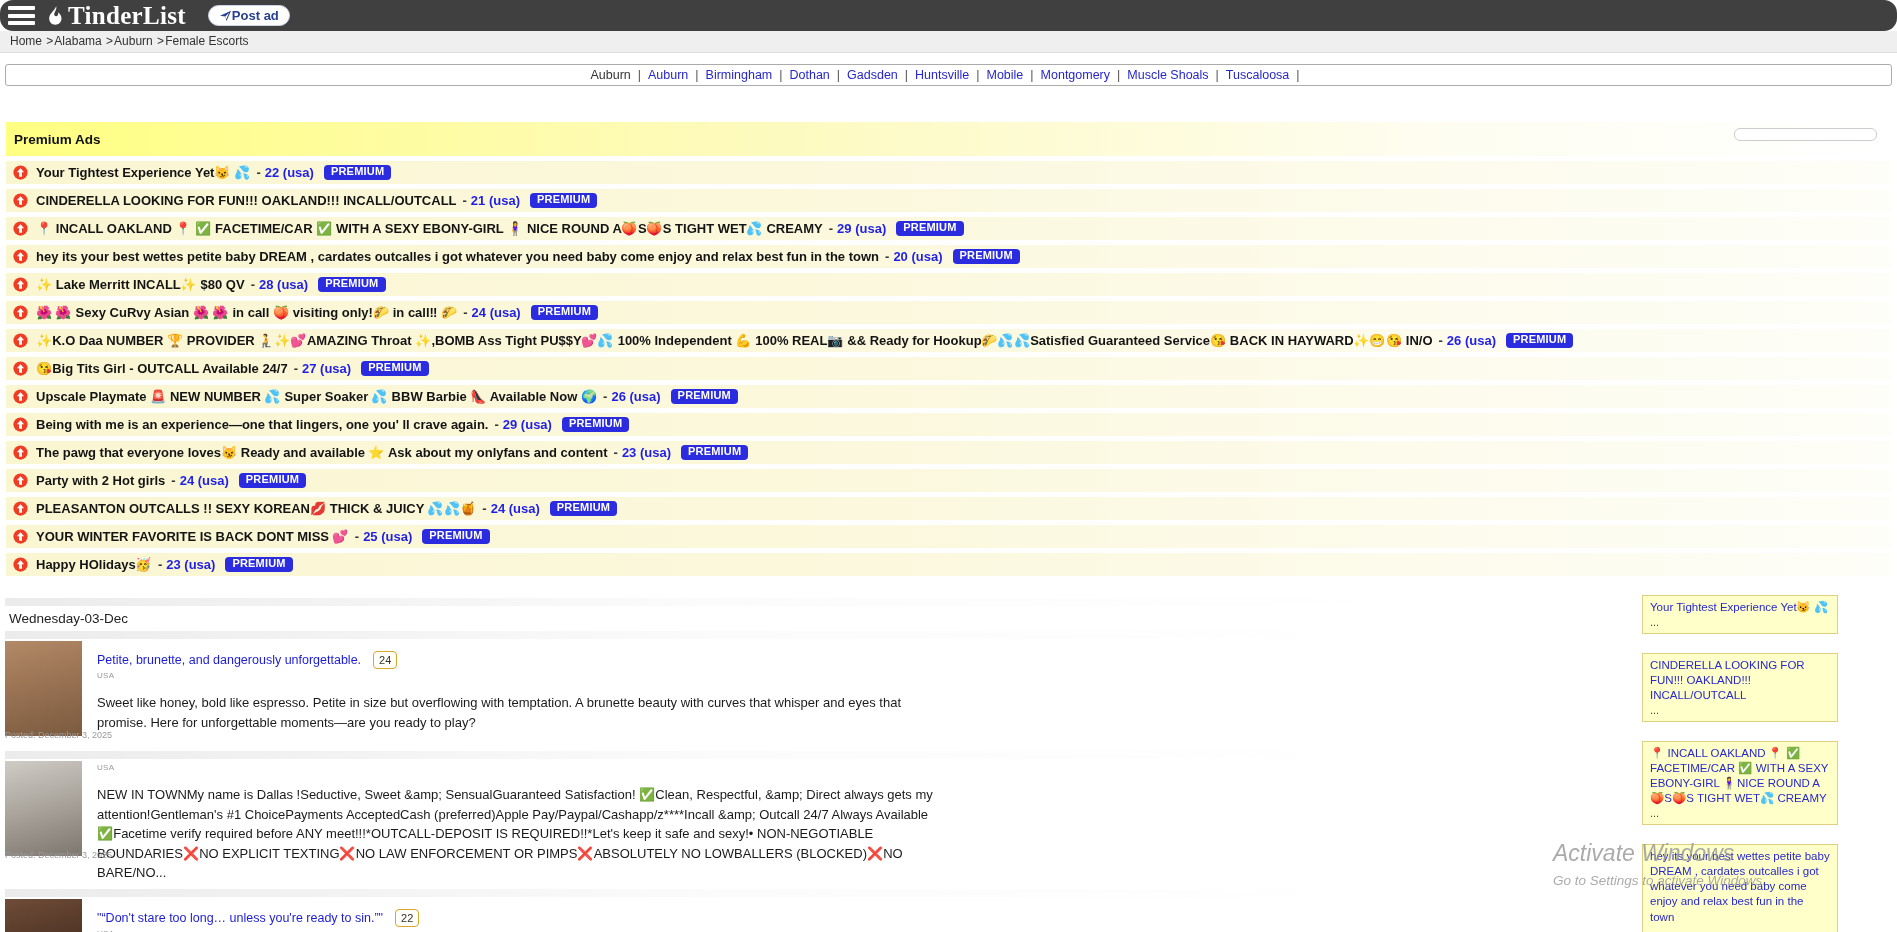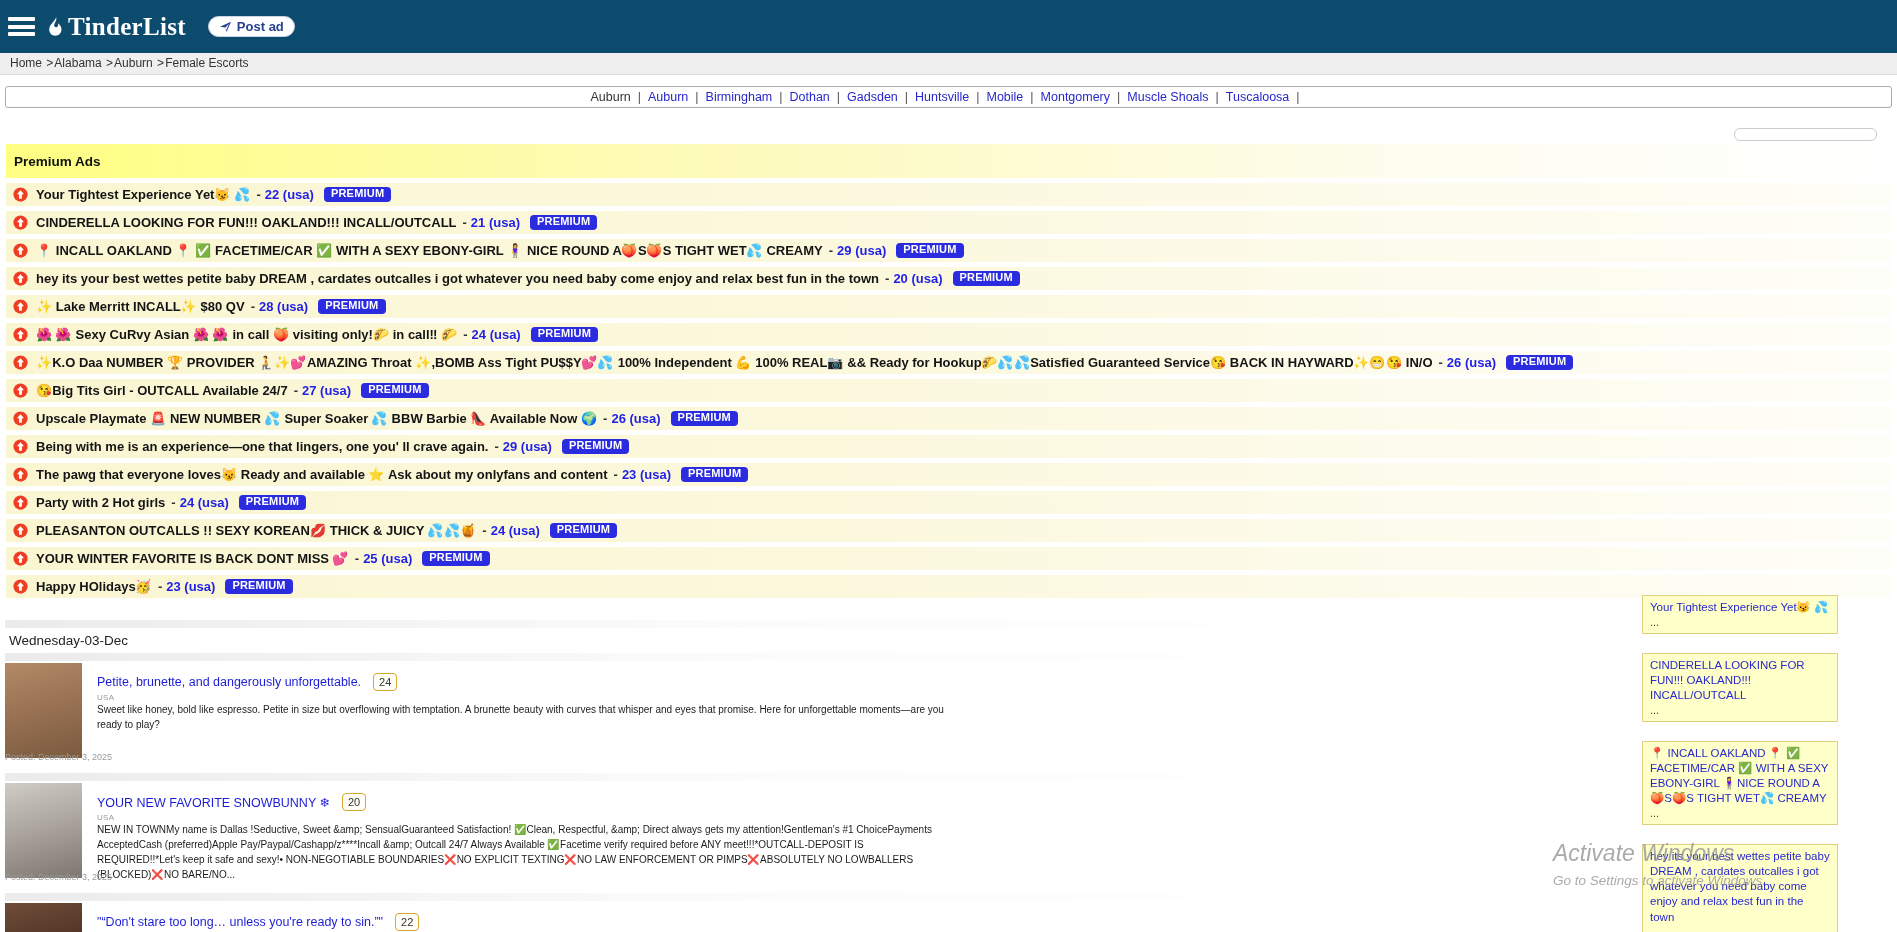--- a/index.html
+++ b/index.html
@@ -1,27 +1,27 @@
 <!DOCTYPE html>
 <html><head>
 <meta charset="utf-8">
 <style>
   html,body{margin:0;padding:0;}
   body{position:relative;width:1897px;height:932px;overflow:hidden;background:#fff;
        font-family:"Liberation Sans",sans-serif;}
   a{text-decoration:none;cursor:pointer;}
 
   
-  .topbar{height:31px;background:#0c4a6e;display:flex;align-items:center;gap:10px;padding:11px 8px;}
+  .topbar{height:31px;background:#404040;display:flex;align-items:center;gap:10px;padding:0 8px;border-radius:13px;}
   .burger{width:27px;height:19px;display:flex;flex-direction:column;justify-content:space-between;cursor:pointer;flex:none;}
   .burger span{height:4px;background:#fff;border-radius:1px;}
   .logo{display:flex;align-items:center;gap:1px;color:#fff;font-family:"Liberation Serif",serif;
         font-size:25px;font-weight:bold;letter-spacing:.3px;cursor:pointer;}
   .logo svg{width:21px;height:21px;margin-right:1px;}
-  .postad{display:flex;align-items:center;gap:5px;background:#fff;color:#27418f;font-weight:bold;
+  .postad{display:flex;align-items:center;background:#fff;color:#27418f;font-weight:bold;
           font-size:13px;border:1px solid #cdd4e8;border-radius:11px;padding:2px 10px;cursor:pointer;margin-left:12px;}
   .postad svg{width:13px;height:13px;}
 
   
   .crumbs{height:21px;line-height:21px;background:#efefef;border-bottom:1px solid #dcdcdc;
           font-size:12px;color:#333;padding-left:10px;}
   .crumbs a{color:#333;}
   .crumbs .csep{margin:0 1px;color:#333;}
 
   
@@ -55,21 +55,21 @@
   .thumb{position:absolute;left:0;top:2px;width:77px;height:95px;cursor:pointer;}
   .t1{background:linear-gradient(165deg,#b28a67 0%,#9a7354 45%,#7b5a3e 100%);}
   .t2{background:linear-gradient(165deg,#cfccc6 0%,#a8a29a 50%,#7c766e 100%);}
   .t3{background:linear-gradient(165deg,#6e4c38 0%,#503425 50%,#2e1d13 100%);}
   .posted{position:absolute;left:0;top:91px;font-size:9px;color:#9a9a9a;white-space:nowrap;}
   .lt-row{padding-top:10px;display:flex;align-items:center;gap:12px;}
   .lt{font-size:12.5px;color:#1c1cd8;}
   .agebox{border:1px solid #d8a72c;border-radius:4px;padding:0 5px;font-size:11px;color:#333;
           background:#fffef8;height:16px;line-height:16px;cursor:default;}
   .usa{font-size:8px;color:#999;margin-top:2px;letter-spacing:.3px;}
-  .desc{font-size:10px;color:#1b1b1b;max-width:848px;line-height:1.5;}
+  .desc{margin-top:13px;font-size:13px;color:#1b1b1b;max-width:848px;line-height:1.5;}
   .phone{font-size:11.5px;color:#1b1b1b;margin-top:2px;}
 
   
   .sidebar{position:absolute;left:1642px;top:595px;width:196px;display:flex;flex-direction:column;gap:19px;z-index:2;}
   .sbox{background:#ffffc9;border:1px solid #ddd07e;padding:4px 7px 3px;font-size:11.5px;line-height:1.32;}
   .sbox a{color:#2929cc;display:block;}
   .smore{color:#444;font-size:11px;}
 
   
   .watermark{position:absolute;left:1553px;top:840px;color:#969696;opacity:.8;z-index:5;pointer-events:none;font-style:italic;}
@@ -294,24 +294,20 @@
           <a class="lt">Petite, brunette, and dangerously unforgettable.</a>
           <span class="agebox">24</span>
         </div>
         <div class="usa">USA</div>
         <div class="desc">Sweet like honey, bold like espresso. Petite in size but overflowing with temptation. A brunette beauty with curves that whisper and eyes that promise. Here for unforgettable moments—are you ready to play?</div>
       </div>
       <div class="gapstrip"></div>
       <div class="listing">
         <div class="thumb t2"></div>
         <div class="posted">Posted: December 3, 2025</div>
-        <div class="lt-row">
-          <a class="lt">YOUR NEW FAVORITE SNOWBUNNY ❄</a>
-          <span class="agebox">20</span>
-        </div>
         <div class="usa">USA</div>
         <div class="desc">NEW IN TOWNMy name is Dallas !Seductive, Sweet &amp;amp; SensualGuaranteed Satisfaction! ✅Clean, Respectful, &amp;amp; Direct always gets my attention!Gentleman's #1 ChoicePayments AcceptedCash (preferred)Apple Pay/Paypal/Cashapp/z****Incall &amp;amp; Outcall 24/7 Always Available ✅Facetime verify required before ANY meet!!!*OUTCALL-DEPOSIT IS REQUIRED!!*Let's keep it safe and sexy!• NON-NEGOTIABLE BOUNDARIES❌NO EXPLICIT TEXTING❌NO LAW ENFORCEMENT OR PIMPS❌ABSOLUTELY NO LOWBALLERS (BLOCKED)❌NO BARE/NO...</div>
       </div>
       <div class="gapstrip"></div>
       <div class="listing">
         <div class="thumb t3"></div>
         <div class="lt-row">
           <a class="lt">"“Don't stare too long… unless you're ready to sin.”"</a>
           <span class="agebox">22</span>
         </div>

